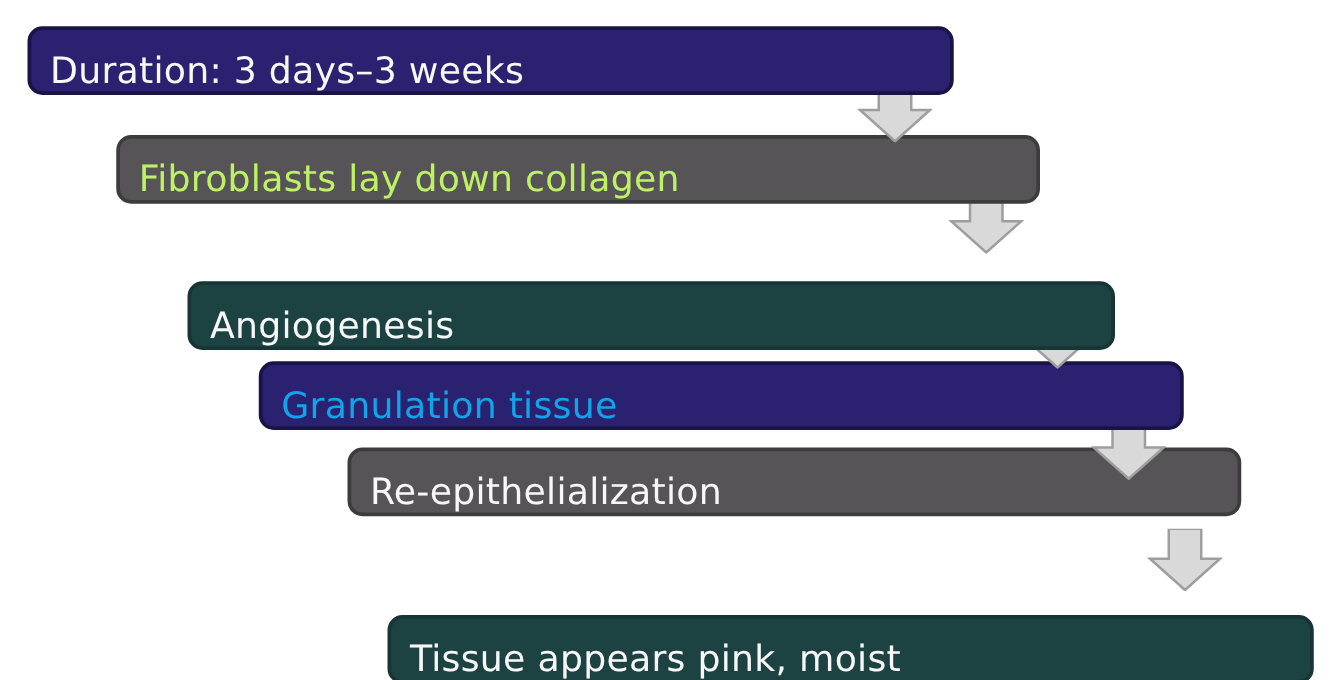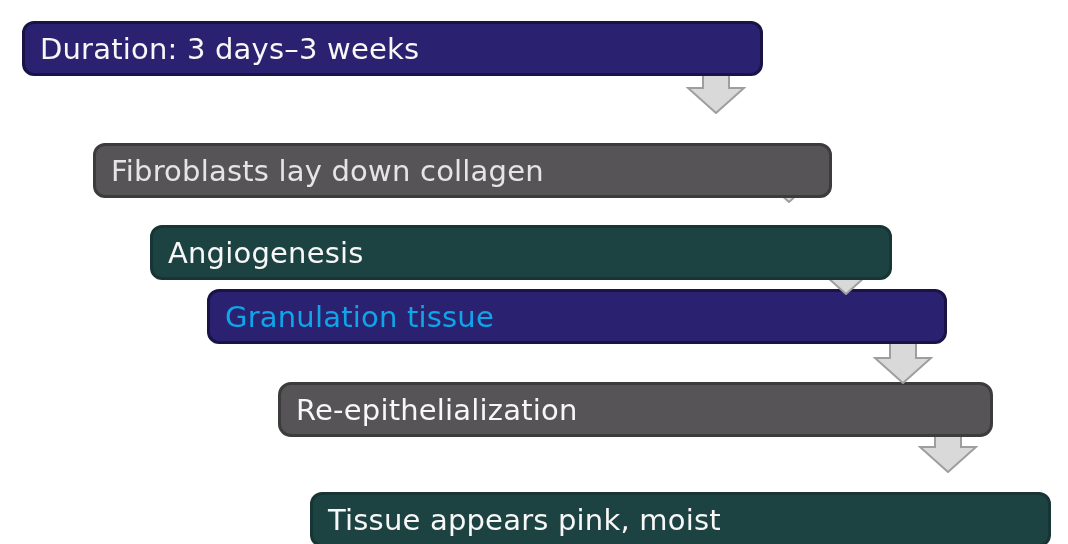--- a/index.html
+++ b/index.html
@@ -14,41 +14,41 @@
     background: #ffffff;
     overflow: hidden;
     font-family: "DejaVu Sans", "Liberation Sans", sans-serif;
   }
   .box {
     position: absolute;
     height: 49px;
     border: 3px solid #000;
     border-radius: 12px;
     display: flex;
-    align-items: center;
+    align-items: flex-end;
     padding-left: 15px;
     font-size: 29px;
     letter-spacing: 0.2px;
     color: #f7f7f7;
     box-sizing: content-box;
     white-space: nowrap;
   }
   .arrow {
     position: absolute;
     width: 60px;
     height: 50px;
   }
   .arrow svg { display: block; width: 60px; height: 50px; }
 
   
   .b1 { left: 22px;  top: 21px;  width: 720px; z-index: 12; }
   .b2 { left: 93px;  top: 108px; width: 718px; z-index: 10; }
   .b3 { left: 150px; top: 197px; width: 721px; z-index: 8; margin-top: 28px; }
   .b4 { left: 207px; top: 289px; width: 719px; z-index: 6; }
-  .b5 { left: 278px; top: 382px; width: 694px; z-index: 4; border-radius: 13px; }
+  .b5 { left: 278px; top: 358px; width: 694px; z-index: 4; }
   .b6 { left: 310px; top: 492px; width: 720px; z-index: 2; }
 
   .a1 { left: 686px; top: 64px;  z-index: 11; }
   .a2 { left: 759px; top: 153px; z-index: 9; }
   .a3 { left: 816px; top: 245px; z-index: 7; }
   .a4 { left: 873px; top: 334px; z-index: 5; }
   .a5 { left: 918px; top: 423px; z-index: 3; }
 </style>
 </head>
 <body>
@@ -58,21 +58,21 @@
   <div class="box b1" style="background: rgb(42, 34, 112); border-color: rgb(26, 20, 70); color: rgb(247, 247, 247);">
     <span>Duration: 3 days–3 weeks</span>
   </div>
 
   <div class="arrow a1">
     <svg viewBox="0 0 60 50" xmlns="http://www.w3.org/2000/svg">
       <polygon points="17,0 43,0 43,24 58,24 30,49 2,24 17,24" fill="#d9d9d9" stroke="#9e9e9e" stroke-width="2"></polygon>
     </svg>
   </div>
 
-  <div class="box b2" style="background: rgb(86, 84, 86); border-color: rgb(61, 60, 61); color: #e5e5e5; margin-top: 35px;">
+  <div class="box b2" style="background: rgb(86, 84, 86); border-color: rgb(61, 60, 61); color: #bef264;">
     <span>Fibroblasts lay down collagen</span>
   </div>
 
   <div class="arrow a2">
     <svg viewBox="0 0 60 50" xmlns="http://www.w3.org/2000/svg">
       <polygon points="17,0 43,0 43,24 58,24 30,49 2,24 17,24" fill="#d9d9d9" stroke="#9e9e9e" stroke-width="2"></polygon>
     </svg>
   </div>
 
   <div class="box b3" style="background: rgb(29, 66, 66); border-color: rgb(23, 53, 53); color: rgb(247, 247, 247);">

